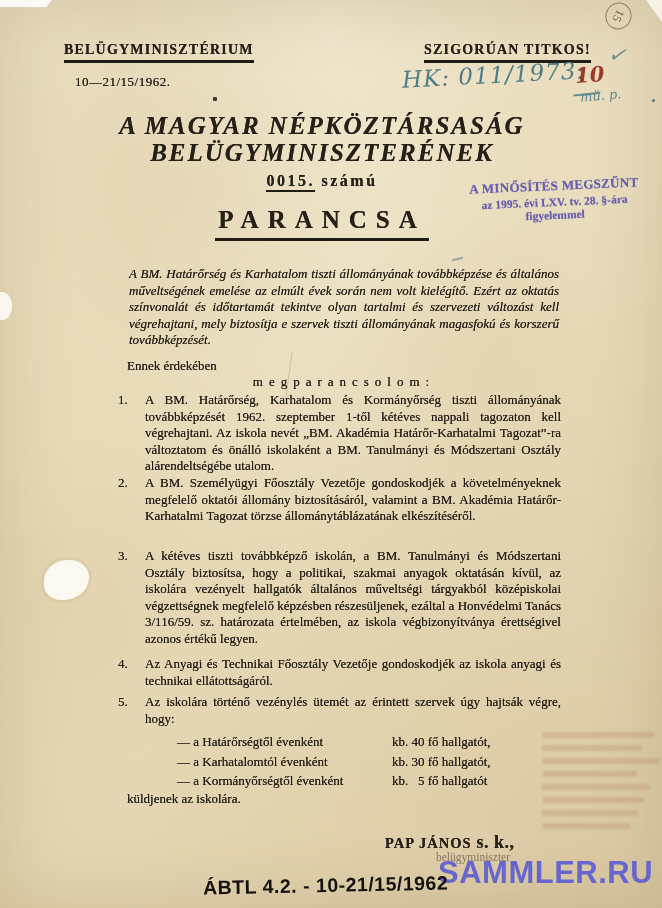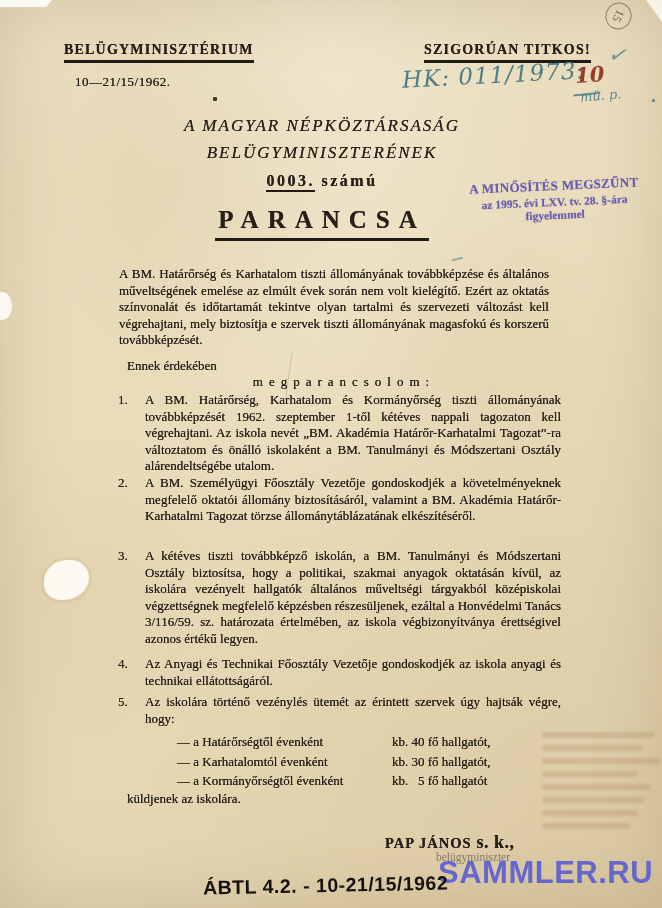--- a/index.html
+++ b/index.html
@@ -36,38 +36,38 @@
   .hw-main{ left:402px; top:62px; font-size:23px; letter-spacing:1px; transform:rotate(-3deg); }
   .hw-num{ left:575px; top:62px; font-size:21px; font-weight:bold; color:#9c3a28; transform:rotate(-4deg); }
   .hw-squiggle{ left:574px; top:89px; width:27px; height:4px;
     border-bottom:2px solid rgba(78,125,136,.85); transform:rotate(-6deg) skewX(-25deg); }
   .hw-scribble{ left:580px; top:88px; font-size:13px; transform:rotate(-5deg); opacity:.9; }
   .hw-dot{ left:652px; top:99px; width:3px; height:3px; background:#4e7d88; border-radius:50%; }
   .checkmark{ left:608px; top:42px; font-size:22px; color:rgba(78,125,136,.8); transform:rotate(8deg); }
 
   
   .title-wrap{ left:62px; top:112px; width:520px; text-align:center; }
-  .t-line{ font-weight:normal; font-style:italic; font-size:17px; letter-spacing:2px; line-height:27px; }
+  .t-line{ font-weight:bold; font-style:italic; font-size:25px; letter-spacing:2px; line-height:27px; }
   .t-number{ margin-top:6px; font-weight:bold; font-size:16px; letter-spacing:2.5px; }
   .t-number .u{ border-bottom:2px solid #201b14; padding-bottom:1px; }
   .t-order{ margin-top:16px; font-weight:bold; font-size:25px; letter-spacing:9px; }
   .t-date{ margin-top:5px; font-weight:bold; font-size:13px; letter-spacing:.3px; }
   .t-rule{ width:214px; height:3px; background:#201b14; margin:4px auto 0 auto; }
 
   
   .stamp{ left:452px; top:178px; width:205px; text-align:center; color:#5b50ae;
     transform:rotate(-2.5deg); opacity:.9; font-family:"Liberation Serif", serif;
     text-shadow:0 0 1px rgba(91,80,174,.6); }
   .stamp .s1{ font-size:13px; font-weight:bold; letter-spacing:.3px; }
   .stamp .s2{ font-size:11.5px; font-weight:bold; margin-top:2px; }
   .stamp .s3{ font-size:11.5px; font-weight:bold; margin-top:1px; }
 
   
   .body-txt{ font-size:13px; line-height:16.5px; text-align:justify; }
-  .intro{ left:119px; top:266px; width:430px; }
+  .intro{ left:129px; top:266px; width:430px;font-style:italic; }
   .leadin{ left:127px; top:358px; }
   .command{ left:129px; top:374px; width:430px; text-align:center; letter-spacing:6px; }
   .item{ left:118px; width:443px; display:grid; grid-template-columns:27px 1fr; }
   .item .num{ text-align:left; }
   .i1{ top:392px; } .i2{ top:475px; } .i3{ top:548px; } .i4{ top:656px; } .i5{ top:694px; }
   .quota{ left:177px; width:400px; height:18px; }
   .quota .lab{ position:absolute; left:0; top:0; }
   .quota .val{ position:absolute; left:215px; top:0; white-space:pre; }
   .q1{ top:734px; } .q2{ top:754px; } .q3{ top:773px; }
   .closing{ left:127px; top:791px; }
@@ -133,21 +133,21 @@
   <div class="abs hand hw-main">HK: 011/1973:</div>
   <div class="abs hand hw-num">10</div>
   <div class="abs hw-squiggle"></div>
   <div class="abs hand hw-scribble">mü. p.</div>
   <div class="abs hw-dot"></div>
   <div class="abs hand checkmark">✓</div>
 
   <div class="abs title-wrap">
     <div class="t-line ink">A MAGYAR NÉPKÖZTÁRSASÁG</div>
     <div class="t-line ink">BELÜGYMINISZTERÉNEK</div>
-    <div class="t-number ink"><span class="u">0003.</span><span> számú</span></div>
+    <div class="t-number ink"><span class="u">0015.</span><span> számú</span></div>
     <div class="t-order ink">PARANCSA</div>
     <div class="t-rule"></div>
   </div>
 
   <div class="abs stamp">
     <div class="s1">A MINŐSÍTÉS MEGSZŰNT</div>
     <div class="s2">az 1995. évi LXV. tv. 28. §-ára</div>
     <div class="s3">figyelemmel</div>
   </div>
 

